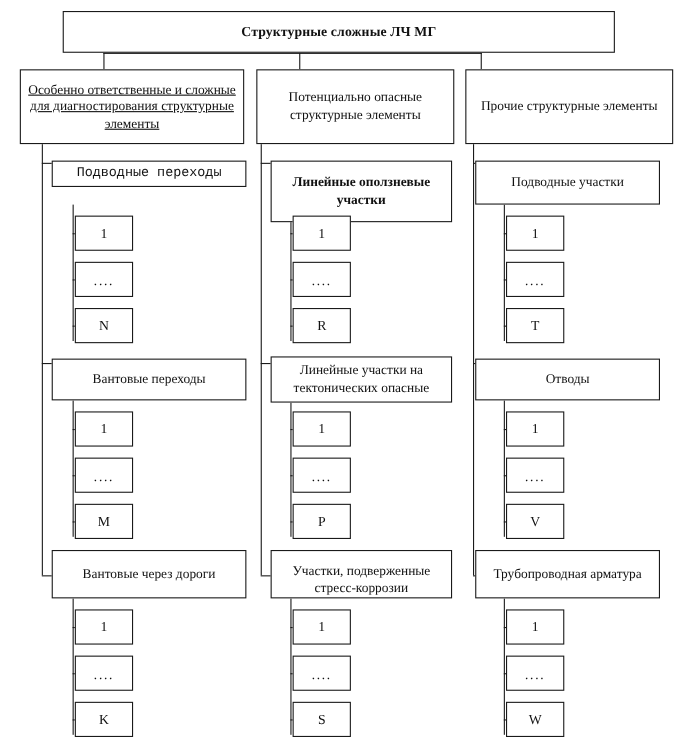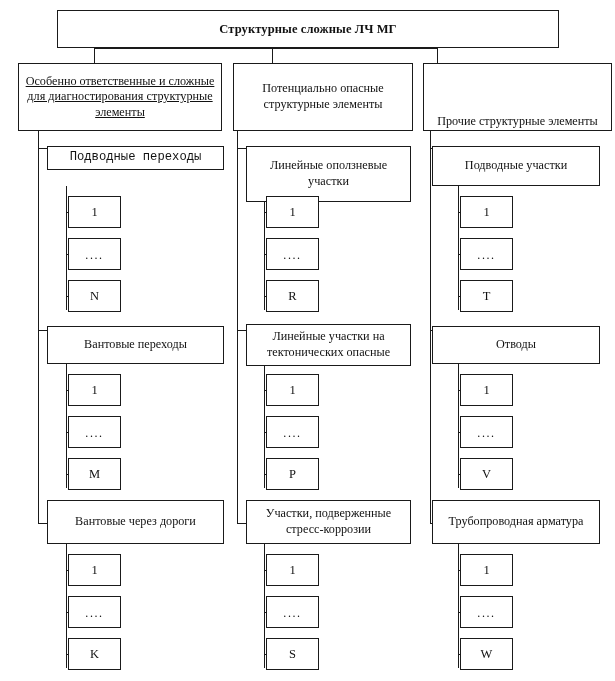--- a/index.html
+++ b/index.html
@@ -138,21 +138,21 @@
   <div class="box leaf-box" style="left:68px; top:638px; width:53px; height:32px;">
     <span>K</span>
   </div>
 
   <div class="box cat-box" style="left:233px; top:63px; width:180px; height:68px;">
     <span>Потенциально опасные структурные элементы</span>
   </div>
   <div class="vline" style="left:237px; top:131px; height:392px;"></div>
 
   <div class="hline" style="left:237px; top:148px; width:10px;"></div>
-  <div class="box group-box" style="left:246px; top:146px; width:165px; height:56px;">
+  <div class="box group-box" style="left:246px; top:146px; width:165px; height:56px;font-weight:bold;">
     <span>Линейные оползневые участки</span>
   </div>
   <div class="vline" style="left:264px; top:186px; height:124px;"></div>
   <div class="hline" style="left:264px; top:212px; width:4px;"></div>
   <div class="box leaf-box" style="left:266px; top:196px; width:53px; height:32px;">
     <span>1</span>
   </div>
   <div class="hline" style="left:264px; top:254px; width:4px;"></div>
   <div class="box leaf-box dots" style="left:266px; top:238px; width:53px; height:32px;">
     <span>....</span>
@@ -174,38 +174,38 @@
   <div class="hline" style="left:264px; top:432px; width:4px;"></div>
   <div class="box leaf-box dots" style="left:266px; top:416px; width:53px; height:32px;">
     <span>....</span>
   </div>
   <div class="hline" style="left:264px; top:474px; width:4px;"></div>
   <div class="box leaf-box" style="left:266px; top:458px; width:53px; height:32px;">
     <span>P</span>
   </div>
 
   <div class="hline" style="left:237px; top:523px; width:10px;"></div>
-  <div class="box group-box" style="left:246px; top:500px; width:165px; height:44px;">
+  <div class="box group-box" style="left:246px; top:500px; width:165px; height:44px;align-items:flex-end;">
     <span>Участки, подверженные стресс-коррозии</span>
   </div>
   <div class="vline" style="left:264px; top:544px; height:124px;"></div>
   <div class="hline" style="left:264px; top:570px; width:4px;"></div>
   <div class="box leaf-box" style="left:266px; top:554px; width:53px; height:32px;">
     <span>1</span>
   </div>
   <div class="hline" style="left:264px; top:612px; width:4px;"></div>
   <div class="box leaf-box dots" style="left:266px; top:596px; width:53px; height:32px;">
     <span>....</span>
   </div>
   <div class="hline" style="left:264px; top:654px; width:4px;"></div>
   <div class="box leaf-box" style="left:266px; top:638px; width:53px; height:32px;">
     <span>S</span>
   </div>
 
-  <div class="box cat-box" style="left:423px; top:63px; width:189px; height:68px;align-items:flex-end;">
+  <div class="box cat-box" style="left:423px; top:63px; width:189px; height:68px;">
     <span>Прочие структурные элементы</span>
   </div>
   <div class="vline" style="left:430px; top:131px; height:392px;"></div>
 
   <div class="hline" style="left:430px; top:148px; width:10px;"></div>
   <div class="box group-box" style="left:432px; top:146px; width:168px; height:40px;">
     <span>Подводные участки</span>
   </div>
   <div class="vline" style="left:458px; top:186px; height:124px;"></div>
   <div class="hline" style="left:458px; top:212px; width:4px;"></div>

